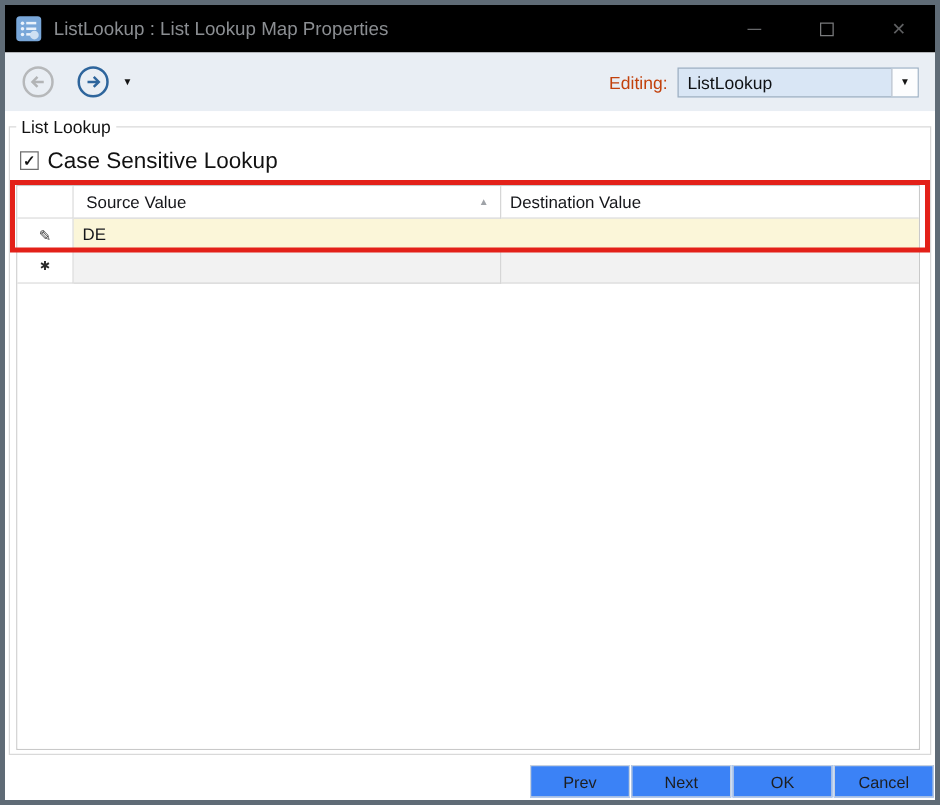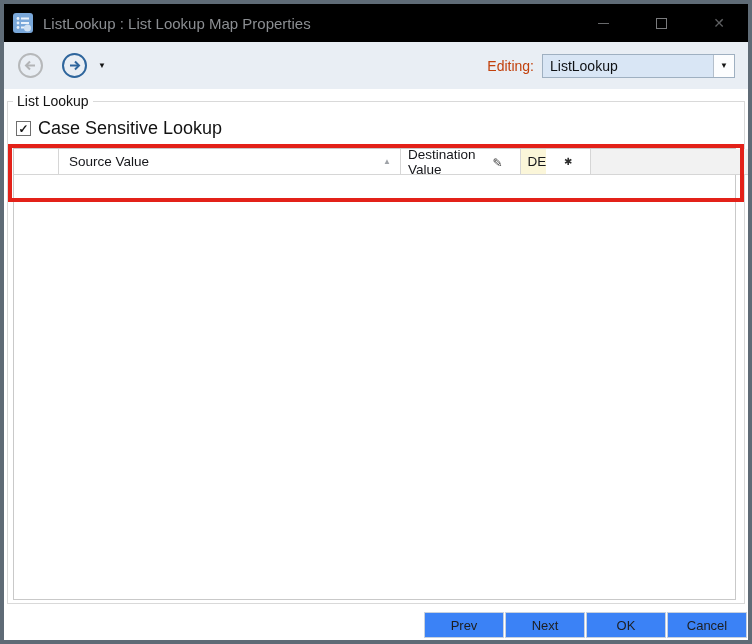--- a/index.html
+++ b/index.html
@@ -37,21 +37,21 @@
 
   
   .content{position:relative;height:551px;background:#fff;}
   .groupbox{position:absolute;left:3px;right:3px;top:12px;bottom:36px;border:1px solid #d9d9d9;}
   .groupbox-title{position:absolute;top:-9px;left:5px;background:#fff;padding:0 4px;font-size:14px;color:#121212;}
   .checkbox-row{position:absolute;top:16px;left:8px;display:flex;align-items:center;cursor:default;}
   .checkbox-box{width:15px;height:15px;border:1px solid #6e6e6e;background:#fff;display:flex;align-items:center;justify-content:center;font-size:12px;font-weight:bold;color:#151515;line-height:1;}
   .checkbox-label{margin-left:7px;font-size:18px;color:#121212;}
 
   
-  .grid{position:absolute;left:5px;top:46px;right:8px;bottom:3px;border:1px solid #c9c9c9;background:#fff;display:flex;flex-direction:row;}
+  .grid{position:absolute;left:5px;top:46px;right:8px;bottom:3px;border:1px solid #c9c9c9;background:#fff;display:flex;flex-direction:column;}
   .grid-row{display:flex;height:26px;flex:0 0 26px;}
   .ind-cell{width:45px;flex:0 0 45px;background:#fff;border-right:1px solid #d6d6d6;border-bottom:1px solid #d6d6d6;display:flex;align-items:center;justify-content:center;}
   .src-cell{width:342px;flex:0 0 342px;display:flex;align-items:center;padding-left:10px;border-right:1px solid #d6d6d6;border-bottom:1px solid #d6d6d6;font-size:13.5px;color:#15161a;position:relative;background:#fff;}
   .dst-cell{flex:1;display:flex;align-items:center;padding-left:7px;border-bottom:1px solid #d6d6d6;font-size:13.5px;color:#15161a;background:#fff;}
   .sort-icon{position:absolute;right:9px;font-size:8px;color:#9fa3a8;line-height:1;}
   .pencil-icon{font-size:12px;color:#3a3a3a;line-height:1;transform:translateY(1px);}
   .newrow-icon{font-size:10px;color:#2d2d2d;line-height:1;}
   .new .src-cell,.new .dst-cell{background:#f2f2f2;}
   .grid-filler{flex:1;background:#fff;}
   .highlight{position:absolute;left:0;right:0;top:42px;height:58px;border:4px solid var(--highlight_border);pointer-events:none;z-index:5;}

